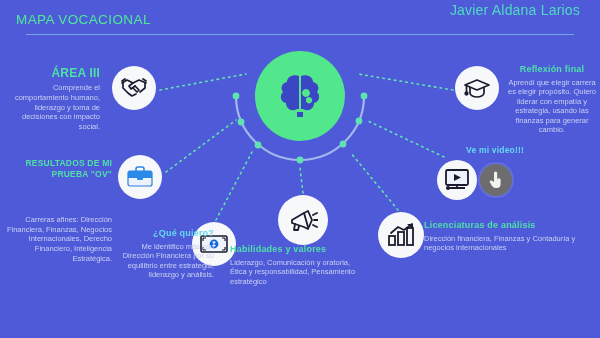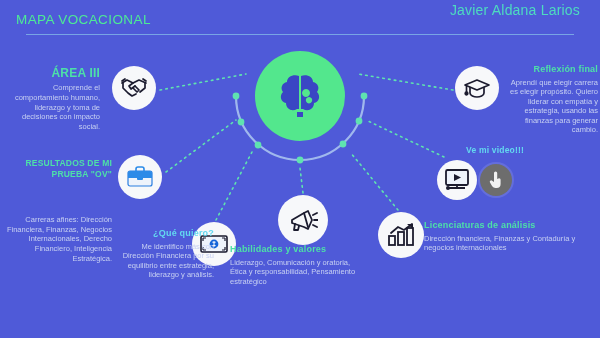--- a/index.html
+++ b/index.html
@@ -72,21 +72,21 @@
 
   .t-quiero{left:88px;top:228px;width:94px;text-align:right;margin-left:32px;}
   .t-quiero .hd{color:#63d8f0;font-size:9px;}
 
   .t-habil{left:230px;top:244px;width:130px;}
   .t-habil .hd{color:#4de0a8;font-size:9px;}
 
   .t-lic{left:424px;top:220px;width:165px;text-align:left;}
   .t-lic .hd{color:#4de0a8;font-size:9px;}
 
-  .t-reflex{left:506px;top:64px;width:92px;text-align:right;}
+  .t-reflex{left:506px;top:64px;width:92px;text-align:center;}
   .t-reflex .hd{color:#4de0a8;font-size:9px;}
 
   .video-label{
     position:absolute;left:466px;top:145px;
     font-size:8.5px;font-weight:bold;color:#63d8f0;letter-spacing:.2px;
   }
 
   .dots-layer{position:absolute;inset:0;}
 </style>
 </head>

